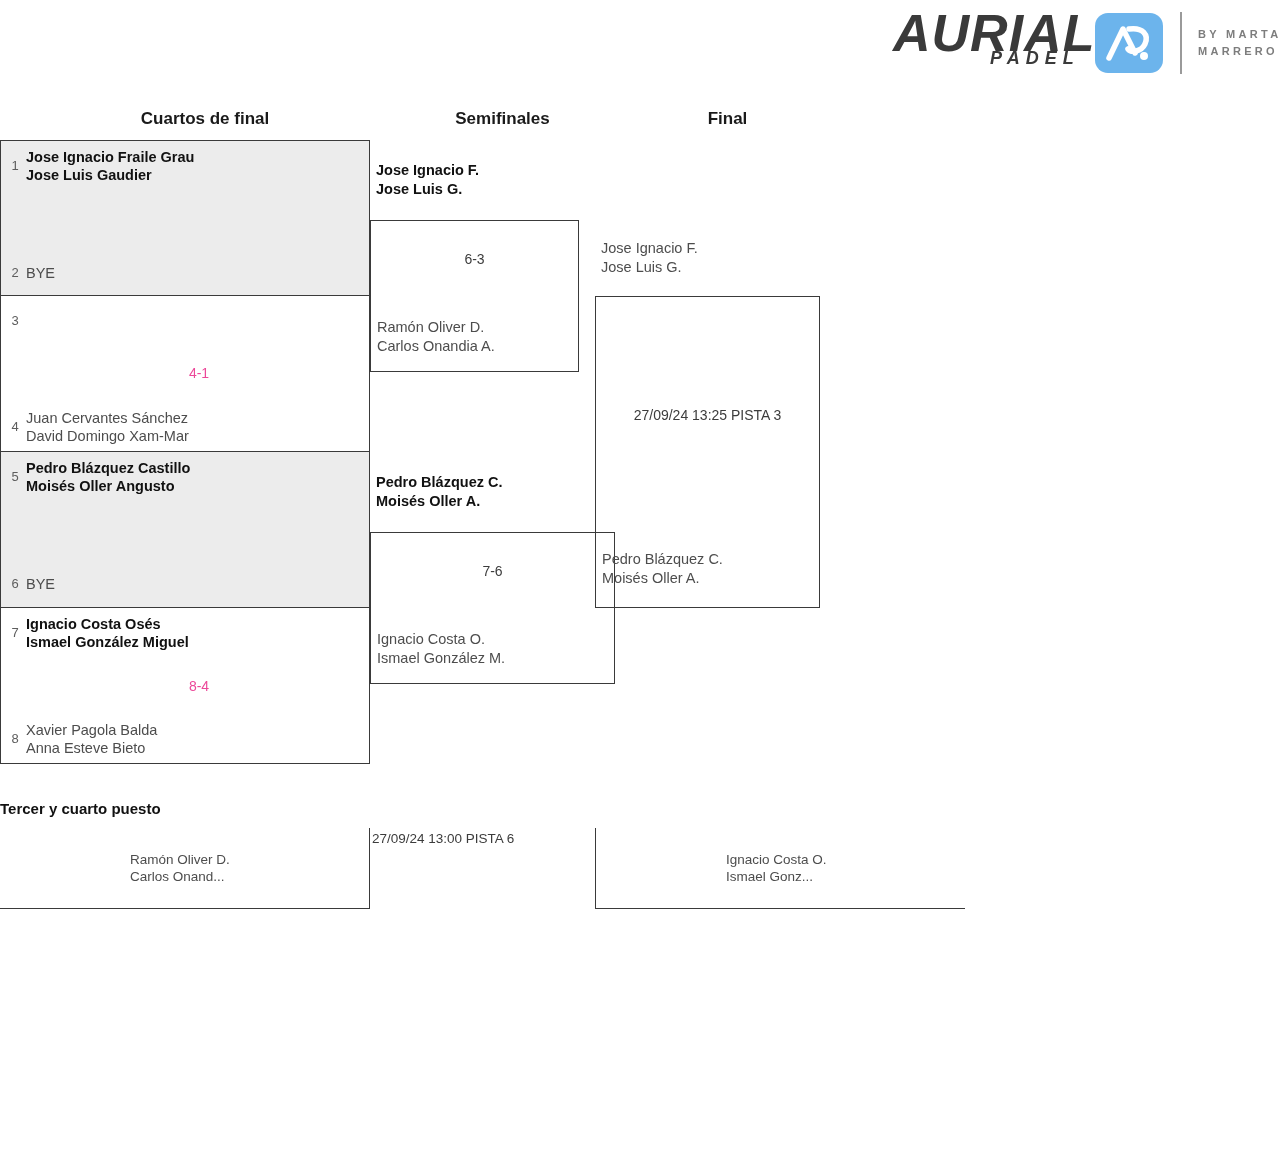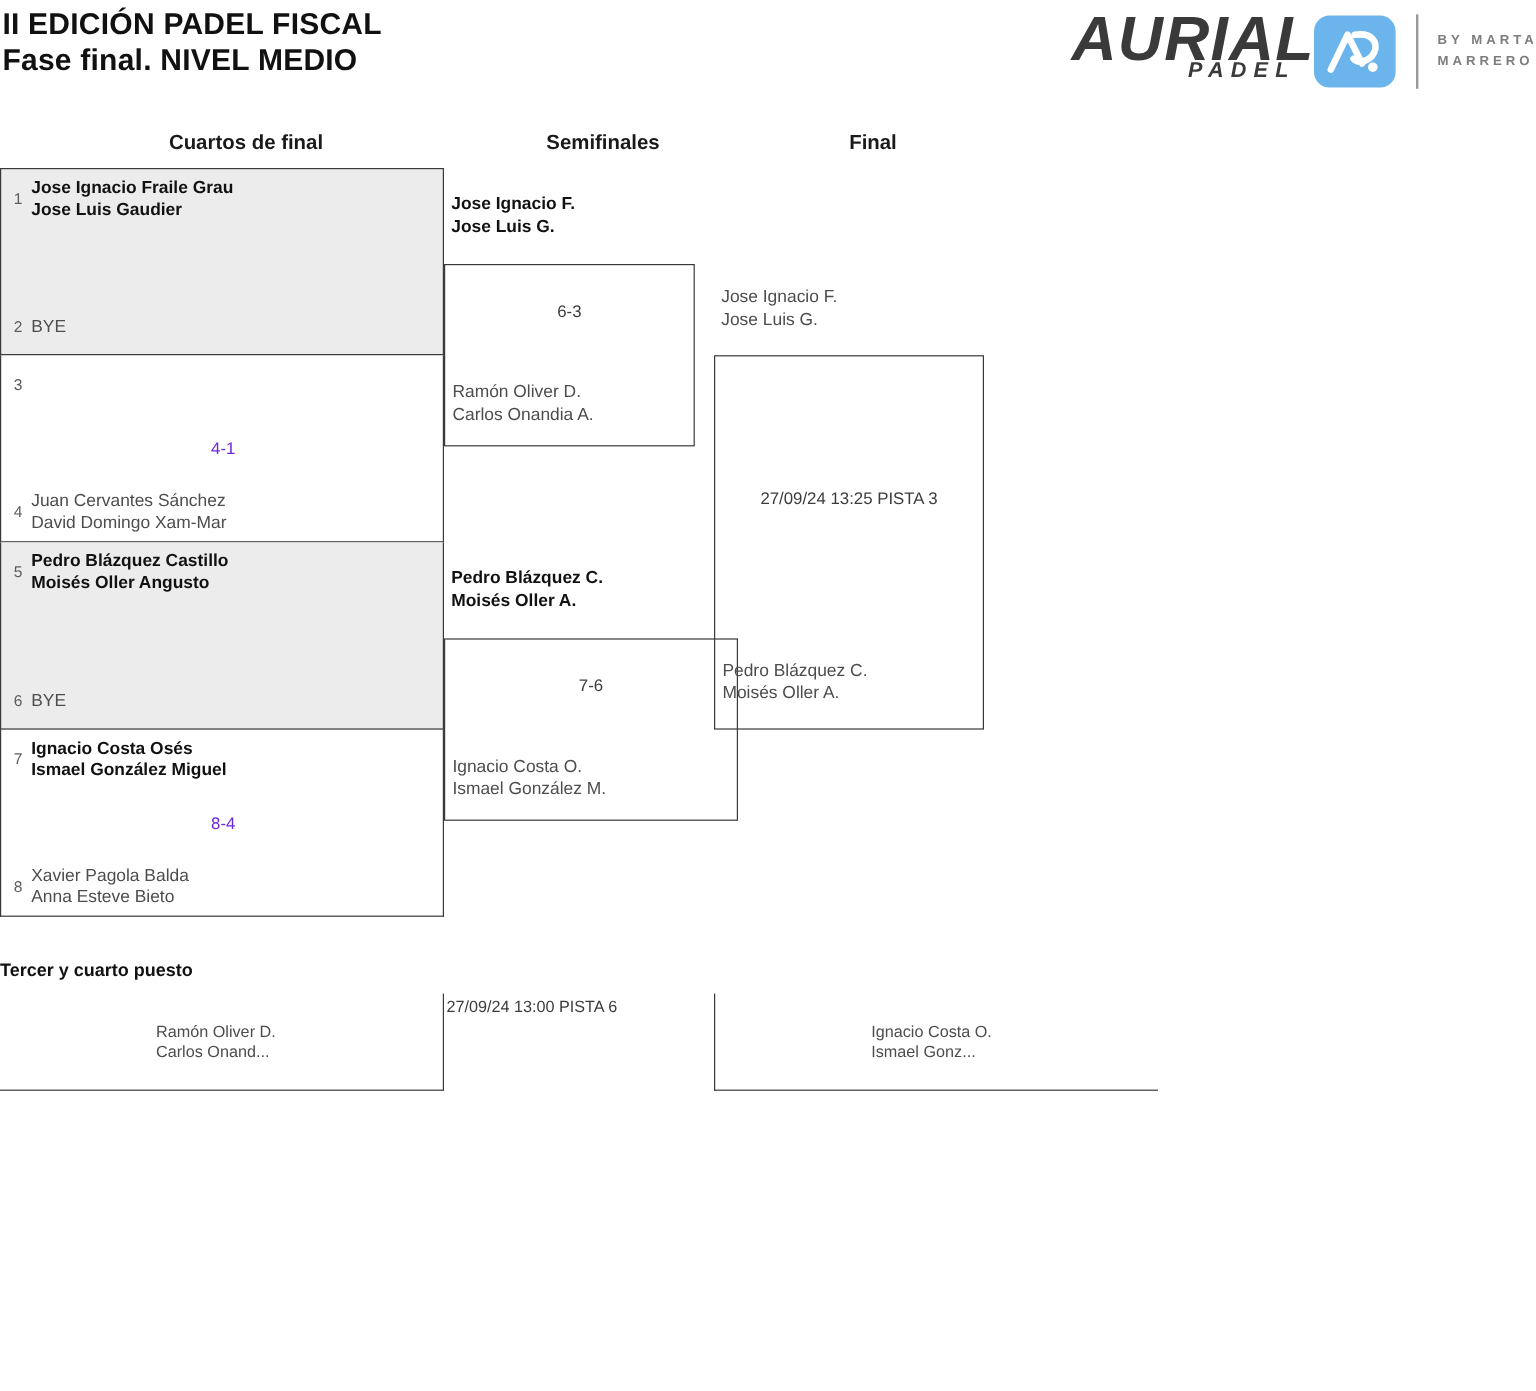--- a/index.html
+++ b/index.html
@@ -85,22 +85,22 @@
     text-align: center;
   }
   .qf-names {
     position: absolute; left: 25px; top: 1px;
     font-size: 14.5px; line-height: 18px; color: #4d4d4d;
     white-space: nowrap;
   }
   .qf-names.winner { color: #111; font-weight: 700; }
   .qf-names.bye { top: 10px; }
   .qf-score {
-    position: absolute; left: 0; width: 370px;
-    text-align: center; font-size: 14px; color: #6d28d9;
+    position: absolute; left: 13px; width: 370px;
+    text-align: center; font-size: 14px; color: #ec4899;
   }
 
   
   .conn-box {
     position: absolute;
     border: 1px solid #3a3a3a;
     background: transparent;
   }
   .conn-label {
     position: absolute; left: 0; width: 100%;
@@ -141,24 +141,20 @@
     color: #4d4d4d; white-space: nowrap;
   }
   #third-left-names  { left: 130px; top: 23px; }
   #third-right-names { left: 130px; top: 23px; }
 </style>
 </head>
 <body>
 
 <div id="header">
 
-  <div id="title-block">
-    <span class="title-line">II EDICIÓN PADEL FISCAL</span>
-    <span class="title-line">Fase final. NIVEL MEDIO</span>
-  </div>
 
   <div id="logo">
     <div id="logo-wordmark">
       <div id="logo-aurial">AURIAL</div>
       <div id="logo-padel">PADEL</div>
     </div>
     <div id="logo-mark" style="background:#6cb4ec;">
       <svg width="68" height="60" viewBox="0 0 68 60" aria-hidden="true">
         <path d="M14 45 L28 16 L40 40" fill="none" stroke="#ffffff" stroke-width="5.5" stroke-linecap="round" stroke-linejoin="round"></path>
         <path d="M34 16 C48 14, 54 22, 50 31 C46 39, 36 40, 33 36" fill="none" stroke="#ffffff" stroke-width="5.5" stroke-linecap="round" stroke-linejoin="round"></path>

